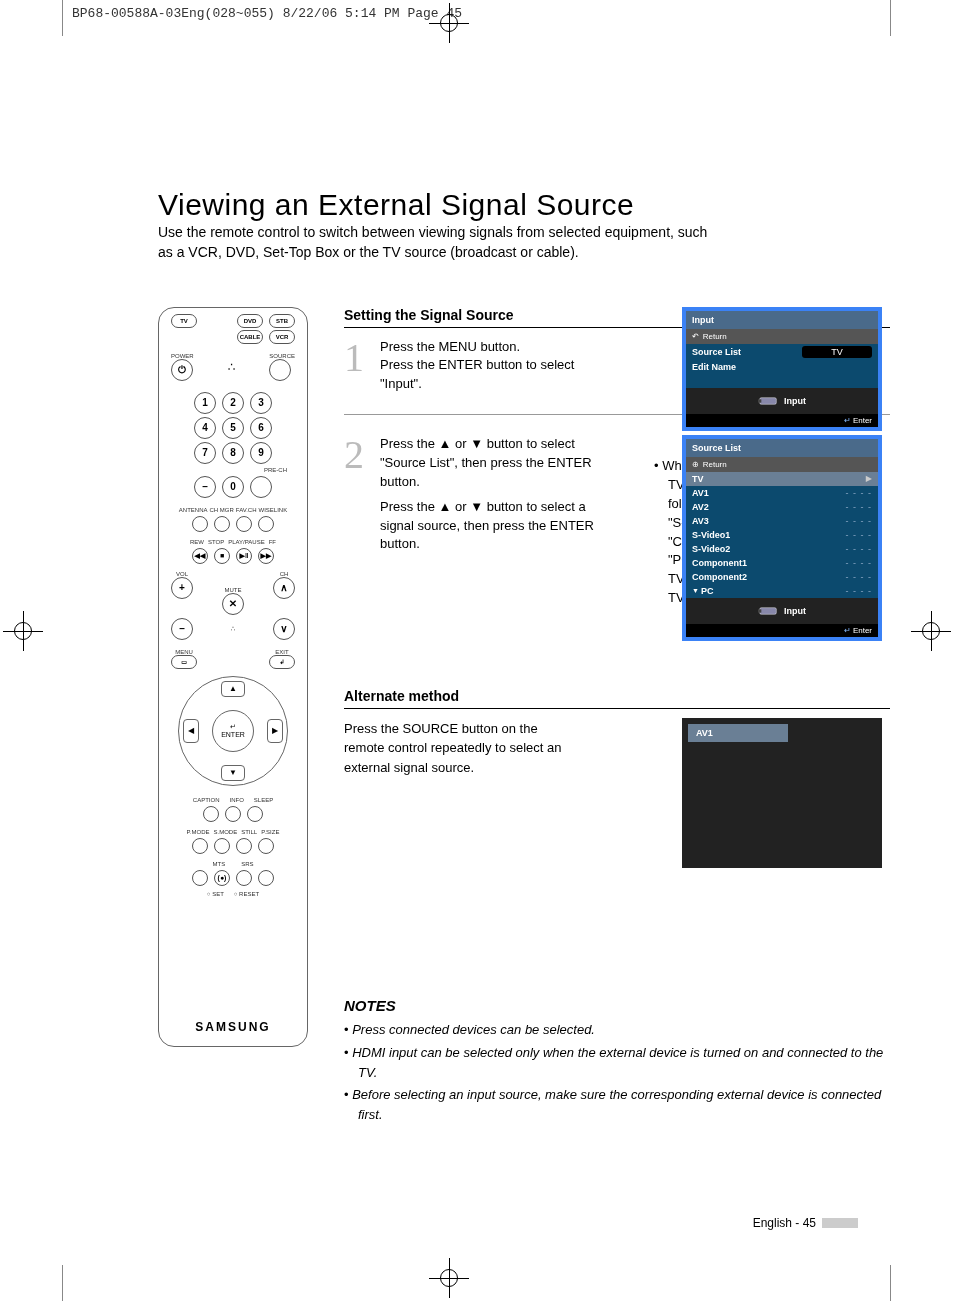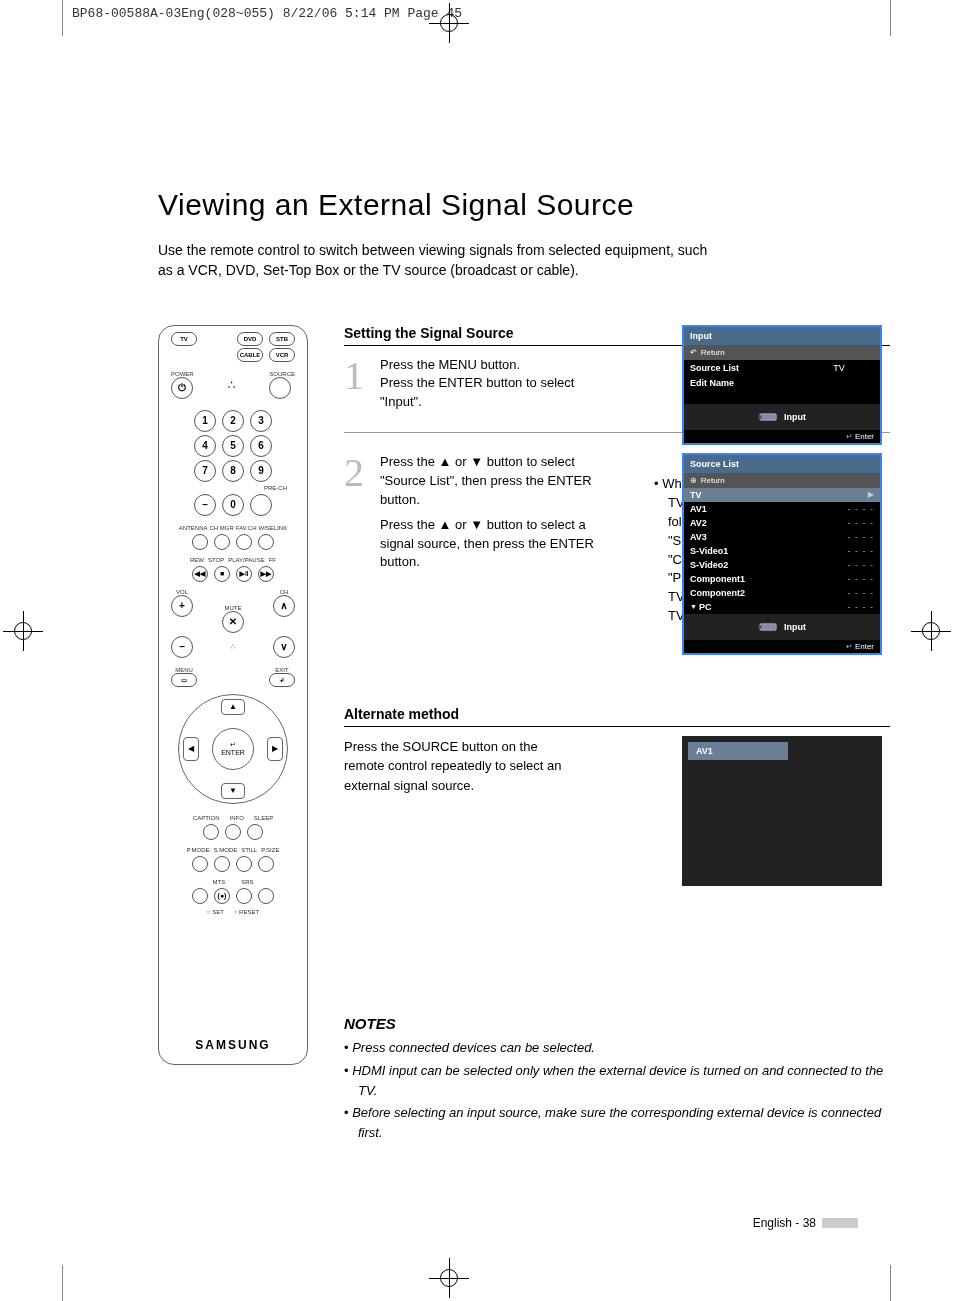--- a/index.html
+++ b/index.html
@@ -43,21 +43,20 @@
     top:48px; left:62px;
     width:828px; height:1210px;
     padding: 140px 0 0 0;
   }
 
   h1.title {
     font-weight:300;
     font-size:30px;
     letter-spacing:0.5px;
     margin-left:96px;
-    margin-bottom:18px;
     font-family: "Helvetica Neue", Arial, sans-serif;
   }
   .intro {
     margin-left:96px;
     font-size:14px;
     line-height:1.45;
     width:560px;
     margin-bottom:44px;
   }
 
@@ -131,24 +130,24 @@
     font-size:13px;
     line-height:1.45;
     width:230px;
   }
   .step-body .sub { margin-top:10px; padding-left:14px; text-indent:-14px; }
 
   .osd {
     position:absolute;
     right:8px;
     width:200px;
-    background:#000000;
+    background:#0c4a6e;
     color:#fff;
     font-size:9px;
-    border:2px solid #3b82f6;
+    border:4px solid #3b82f6;
   }
   .osd .titlebar { background:#4a6a8a; padding:4px 6px; font-weight:bold; }
   .osd .returnbar { background:#555; padding:3px 6px; font-size:8px; display:flex; align-items:center; gap:4px;}
   .osd .row { display:flex; padding:2px 6px; align-items:center; }
   .osd .row .k { flex:1; font-weight:bold; }
   .osd .row .v { width:70px; text-align:center; background:#000; border-radius:3px; padding:1px 0; }
   .osd .row.sel { background:#6a7f95; }
   .osd .row .arrow { font-size:8px; margin-left:4px; color:#ccc; }
   .osd .iconbar { background:#222; padding:6px; text-align:center; font-weight:bold; display:flex; align-items:center; justify-content:center; gap:6px;}
   .osd .iconbar svg { width:20px; height:14px; }
@@ -477,17 +476,17 @@
           <li>Press connected devices can be selected.</li>
           <li>HDMI input can be selected only when the external device is turned on and connected to the TV.</li>
           <li>Before selecting an input source, make sure the corresponding external device is connected first.</li>
         </ul>
       </div>
 
     </div>
   </div>
 
   <div class="pagenum">
-    <span>English - 38</span>
+    <span>English - 45</span>
     <span class="bar"></span>
   </div>
 
 </div>
 
 </body></html>

